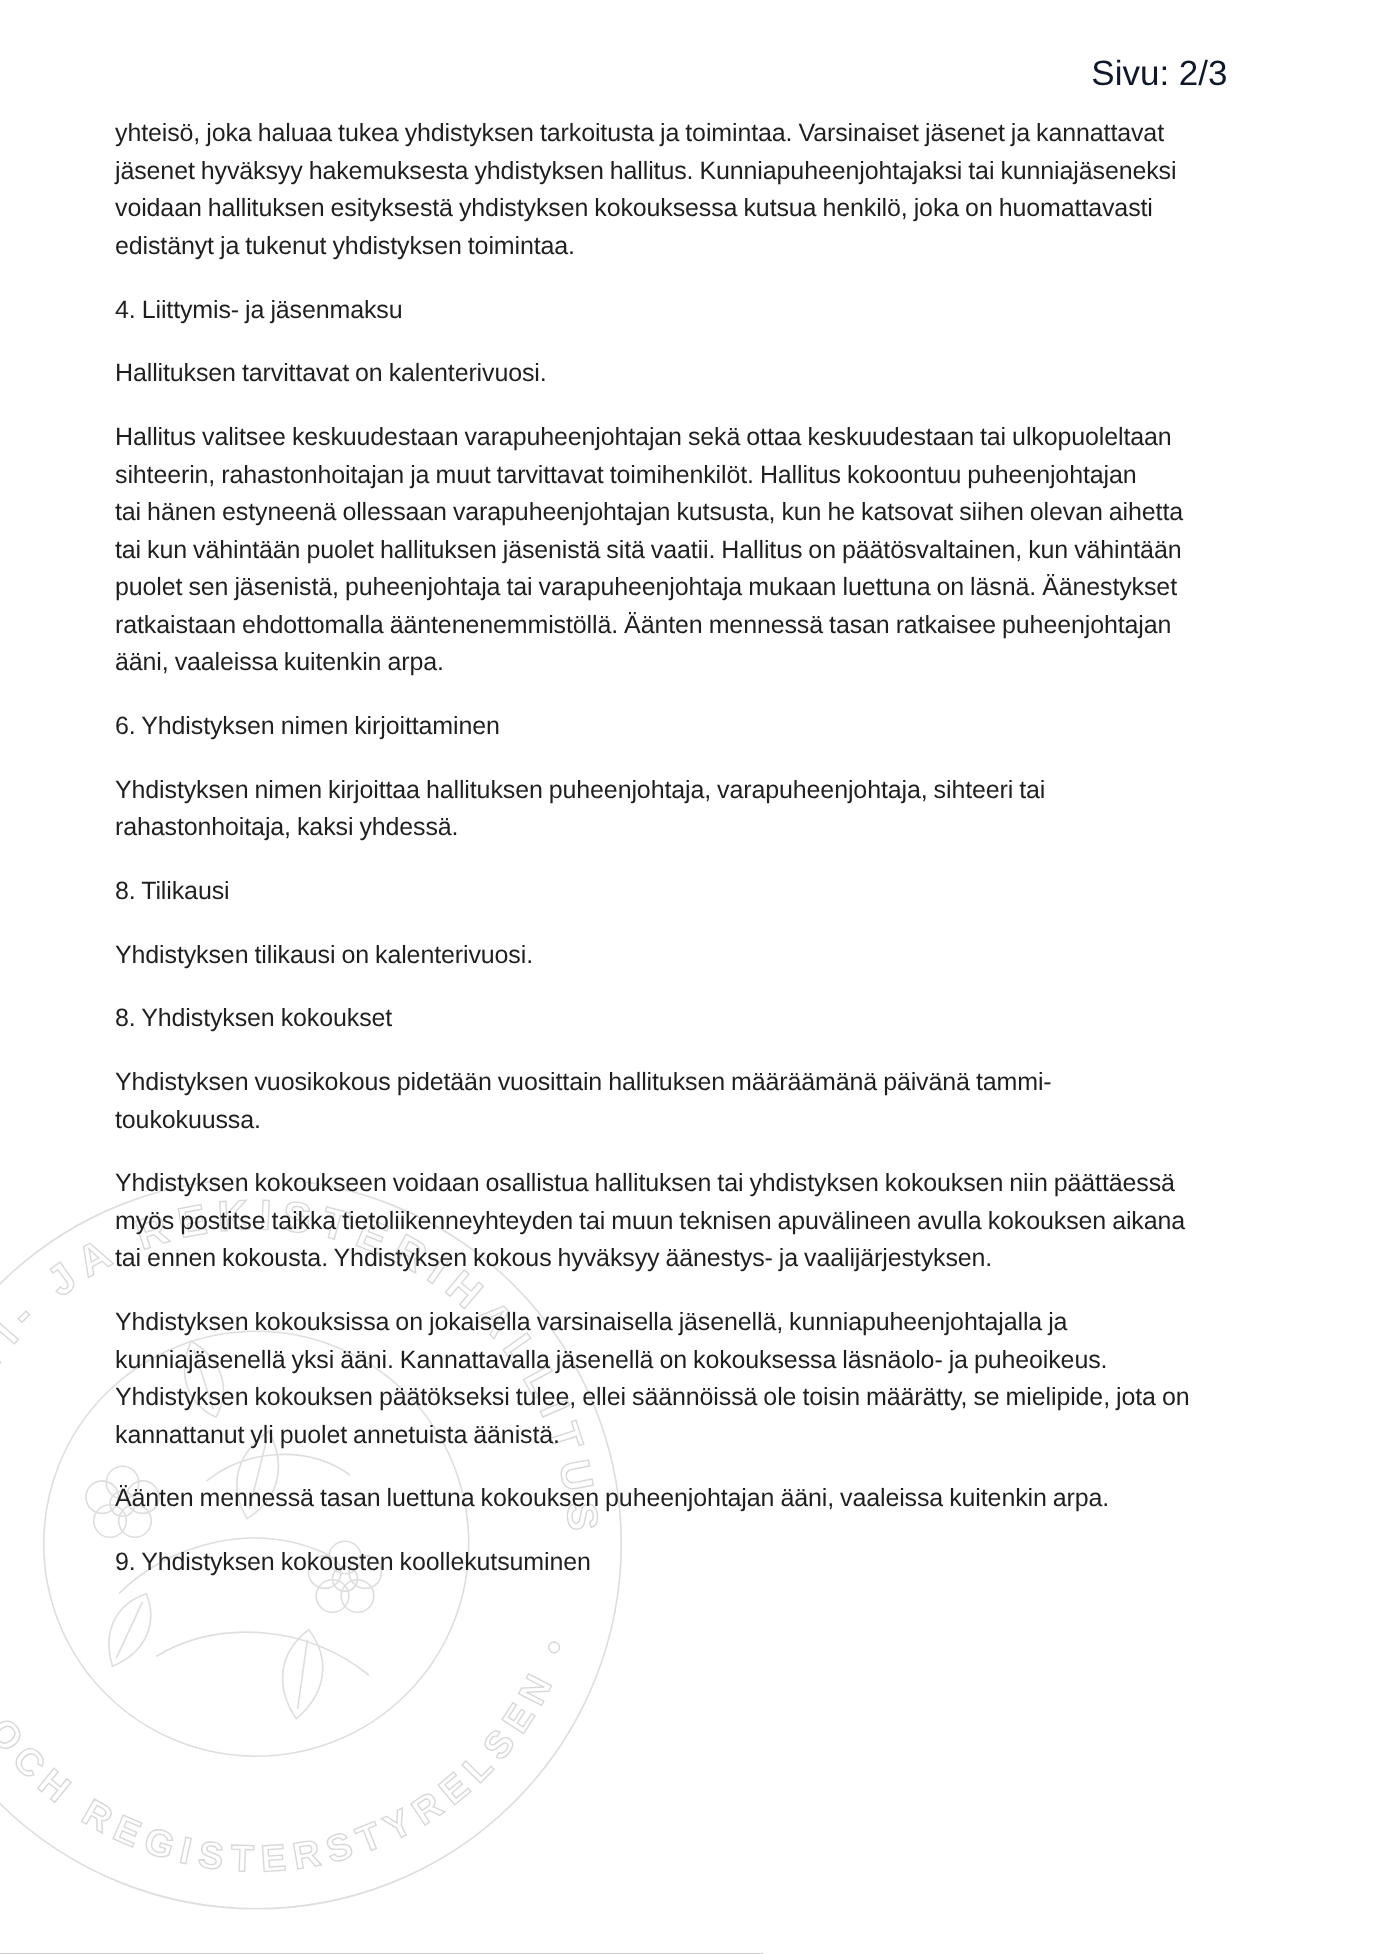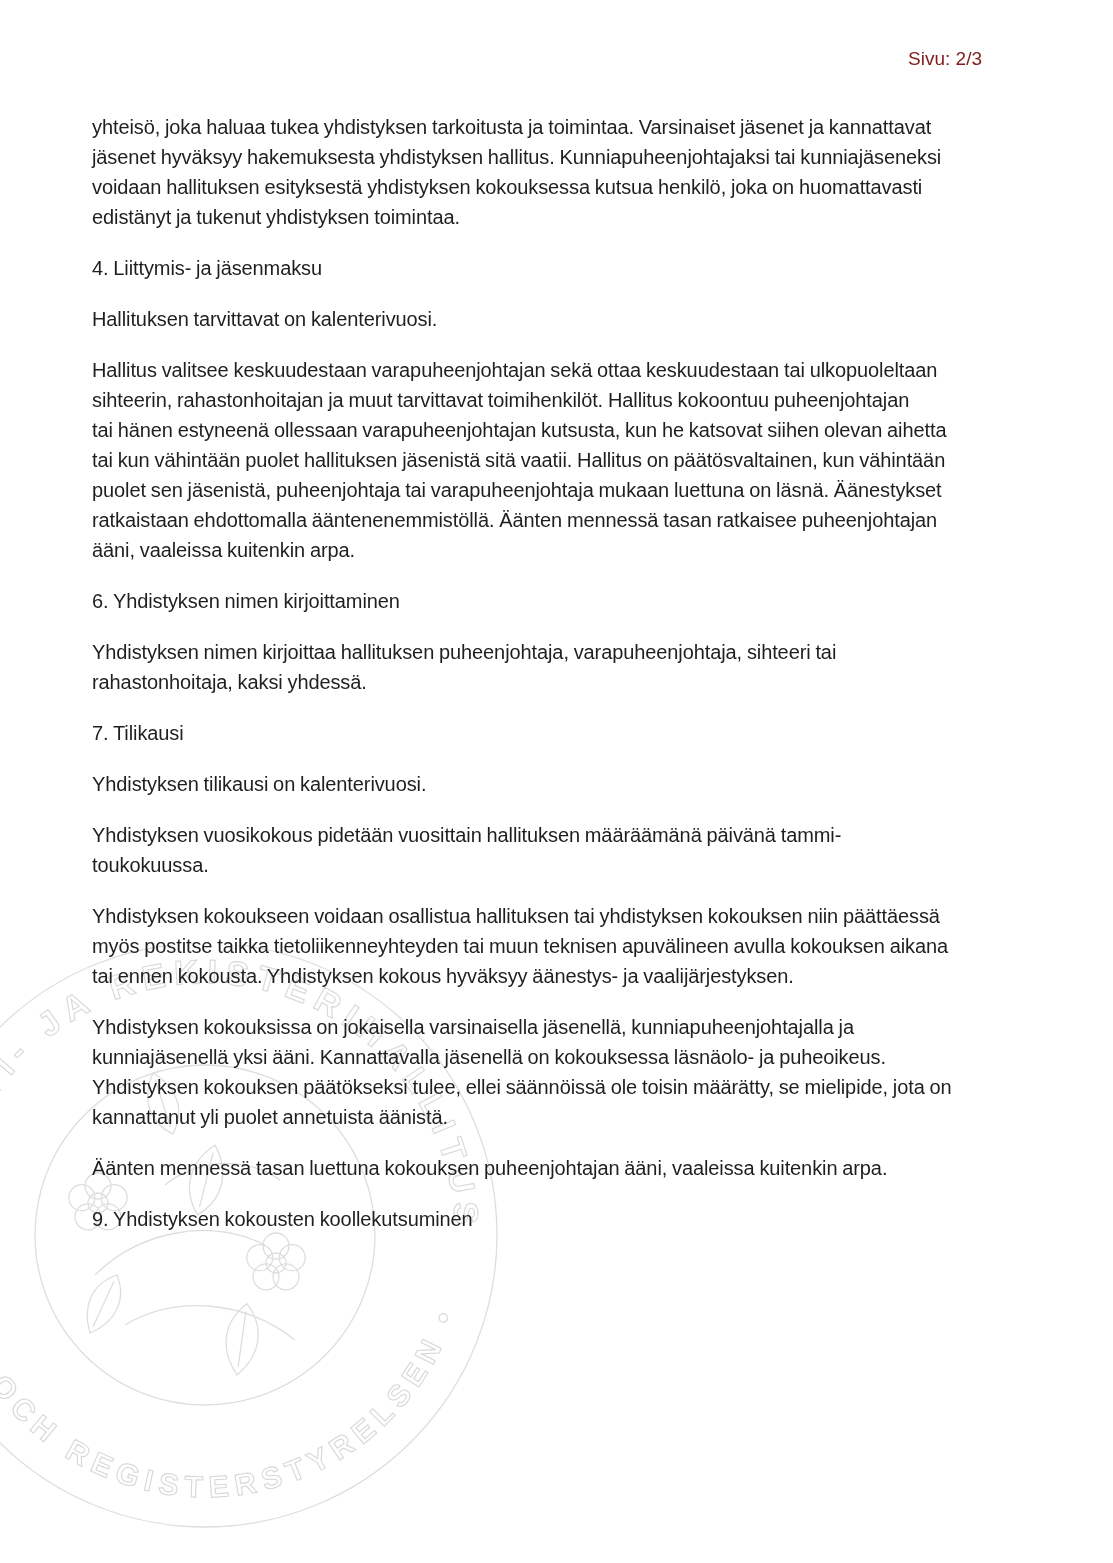--- a/index.html
+++ b/index.html
@@ -9,35 +9,34 @@
     height: 1563px;
     background: #ffffff;
     overflow: hidden;
     font-family: "Liberation Sans", sans-serif;
     color: #1f1f1f;
   }
   .page-header {
     position: absolute;
     top: 46px;
     right: 131px;
-    font-size: 19px;
+    font-size: 28px;
     line-height: 26px;
-    color: #7f1d1d;
+    color: #0f172a;
     text-align: right;
   }
   .doc-body {
     position: absolute;
     left: 92px;
     top: 92px;
     width: 960px;
     font-size: 20px;
     line-height: 30px;
     letter-spacing: -0.1px;
     word-spacing: -0.6px;
-    margin-top: 20px;
   }
   .doc-body p {
     margin: 0 0 21px 0;
     white-space: pre;
   }
   .watermark {
     position: absolute;
     left: -85px;
     top: 945px;
     width: 600px;
@@ -125,22 +124,23 @@
       <p>Hallitus valitsee keskuudestaan varapuheenjohtajan sekä ottaa keskuudestaan tai ulkopuoleltaan
 sihteerin, rahastonhoitajan ja muut tarvittavat toimihenkilöt. Hallitus kokoontuu puheenjohtajan
 tai hänen estyneenä ollessaan varapuheenjohtajan kutsusta, kun he katsovat siihen olevan aihetta
 tai kun vähintään puolet hallituksen jäsenistä sitä vaatii. Hallitus on päätösvaltainen, kun vähintään
 puolet sen jäsenistä, puheenjohtaja tai varapuheenjohtaja mukaan luettuna on läsnä. Äänestykset
 ratkaistaan ehdottomalla ääntenenemmistöllä. Äänten mennessä tasan ratkaisee puheenjohtajan
 ääni, vaaleissa kuitenkin arpa.</p>
       <p>6. Yhdistyksen nimen kirjoittaminen</p>
       <p>Yhdistyksen nimen kirjoittaa hallituksen puheenjohtaja, varapuheenjohtaja, sihteeri tai
 rahastonhoitaja, kaksi yhdessä.</p>
-      <p>7. Tilikausi</p>
+      <p>8. Tilikausi</p>
       <p>Yhdistyksen tilikausi on kalenterivuosi.</p>
+      <p>8. Yhdistyksen kokoukset</p>
       <p>Yhdistyksen vuosikokous pidetään vuosittain hallituksen määräämänä päivänä tammi-
 toukokuussa.</p>
       <p>Yhdistyksen kokoukseen voidaan osallistua hallituksen tai yhdistyksen kokouksen niin päättäessä
 myös postitse taikka tietoliikenneyhteyden tai muun teknisen apuvälineen avulla kokouksen aikana
 tai ennen kokousta. Yhdistyksen kokous hyväksyy äänestys- ja vaalijärjestyksen.</p>
       <p>Yhdistyksen kokouksissa on jokaisella varsinaisella jäsenellä, kunniapuheenjohtajalla ja
 kunniajäsenellä yksi ääni. Kannattavalla jäsenellä on kokouksessa läsnäolo- ja puheoikeus.
 Yhdistyksen kokouksen päätökseksi tulee, ellei säännöissä ole toisin määrätty, se mielipide, jota on
 kannattanut yli puolet annetuista äänistä.</p>
       <p>Äänten mennessä tasan luettuna kokouksen puheenjohtajan ääni, vaaleissa kuitenkin arpa.</p>

